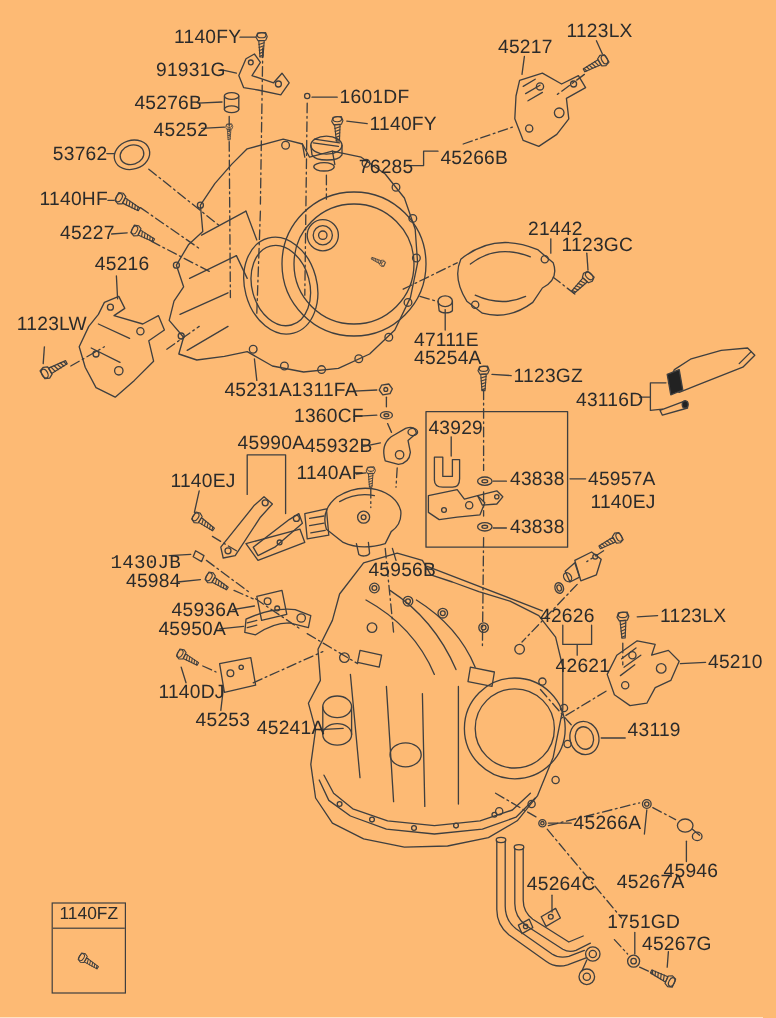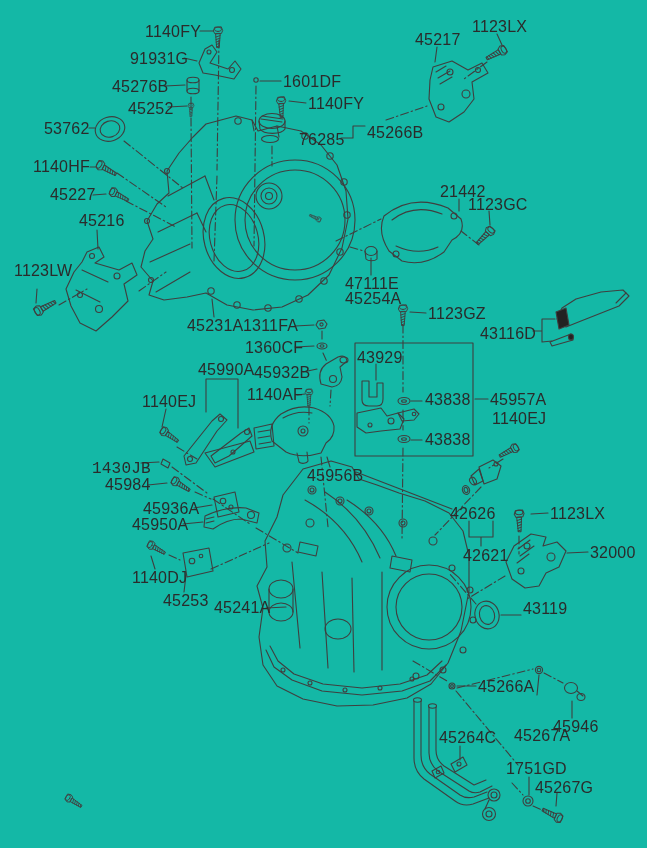--- a/index.html
+++ b/index.html
@@ -1,16 +1,16 @@
 <!DOCTYPE html>
 <html><head>
 <meta charset="utf-8">
 <style>
   html,body{margin:0;padding:0;background:#fff;}
-  .stage{position:relative;width:647px;height:848px;background:#14b8a6;overflow:hidden;
+  .stage{position:relative;width:647px;height:848px;background:#fdba74;overflow:hidden;
          font-family:"Liberation Sans",sans-serif;}
   .stage svg{position:absolute;left:0;top:0;}
   #labels-layer{position:absolute;left:0;top:0;width:647px;height:848px;}
   .part-label{position:absolute;font-size:16px;line-height:1.05;color:#2b2b2b;
               white-space:nowrap;letter-spacing:.2px;}
   .legend-box{position:absolute;left:43px;top:752px;width:62px;height:76px;
               border:1.4px solid #3f3f3f;box-sizing:border-box;}
   .legend-title{height:19px;border-bottom:1.4px solid #3f3f3f;text-align:center;
                 font-size:14.5px;color:#2b2b2b;padding-top:1px;}
   .art path,.art circle,.art ellipse,.art line,.art polyline,.art rect{
@@ -425,27 +425,30 @@
       <div class="part-label" style="left: 492px; top: 411px;">1140EJ</div>
       <div class="part-label" style="left: 425px; top: 432px;">43838</div>
       <div class="part-label" style="left: 92px; top: 461px; font-family: Liberation Mono, monospace;">1430JB</div>
       <div class="part-label" style="left: 105px; top: 477px;">45984</div>
       <div class="part-label" style="left: 143px; top: 501px;">45936A</div>
       <div class="part-label" style="left: 132px; top: 517px;">45950A</div>
       <div class="part-label" style="left: 307px; top: 468px;">45956B</div>
       <div class="part-label" style="left: 450px; top: 506px;">42626</div>
       <div class="part-label" style="left: 550px; top: 506px;">1123LX</div>
       <div class="part-label" style="left: 463px; top: 548px;">42621</div>
-      <div class="part-label" style="left: 590px; top: 545px;">32000</div>
+      <div class="part-label" style="left: 590px; top: 545px;">45210</div>
       <div class="part-label" style="left: 523px; top: 601px;">43119</div>
       <div class="part-label" style="left: 132px; top: 570px;">1140DJ</div>
       <div class="part-label" style="left: 163px; top: 593px;">45253</div>
       <div class="part-label" style="left: 214px; top: 600px;">45241A</div>
       <div class="part-label" style="left: 478px; top: 679px;">45266A</div>
       <div class="part-label" style="left: 514px; top: 728px;">45267A</div>
       <div class="part-label" style="left: 553px; top: 719px;">45946</div>
       <div class="part-label" style="left: 439px; top: 730px;">45264C</div>
       <div class="part-label" style="left: 506px; top: 761px;">1751GD</div>
       <div class="part-label" style="left: 535px; top: 780px;">45267G</div>
     </div>
 
-
+<div class="legend-box">
+  <div class="legend-title">1140FZ</div>
 </div>
 
+</div>
+
 </body></html>

